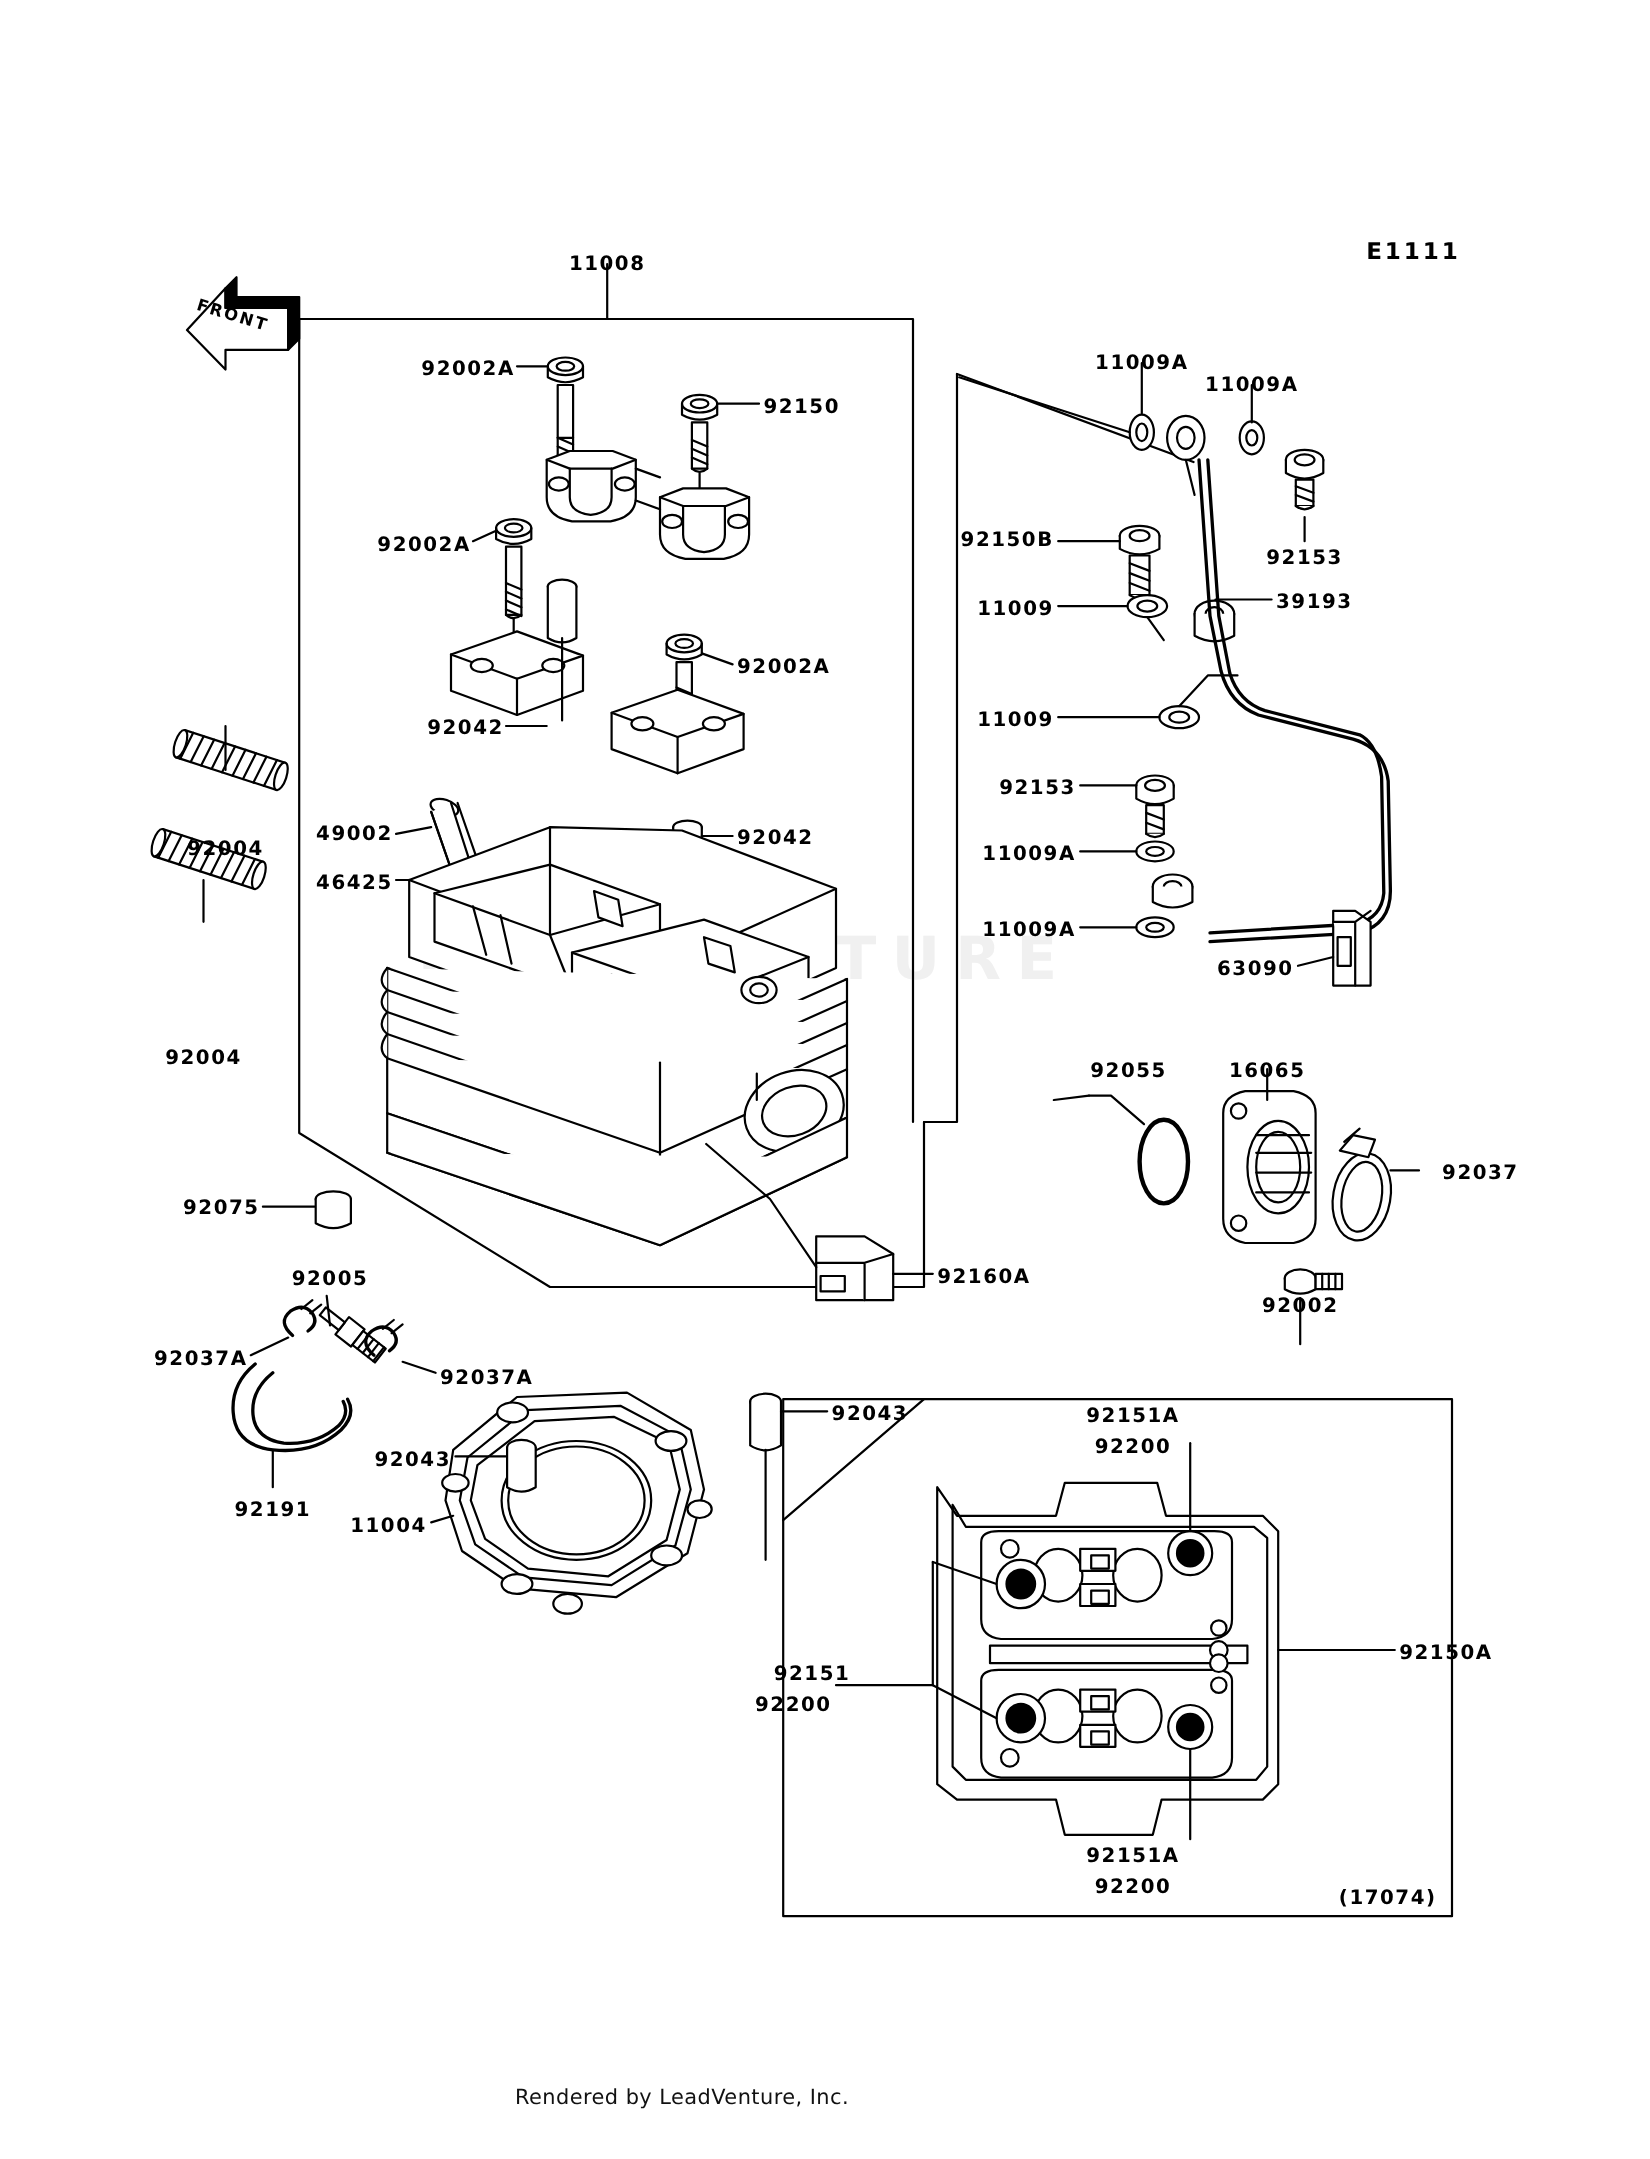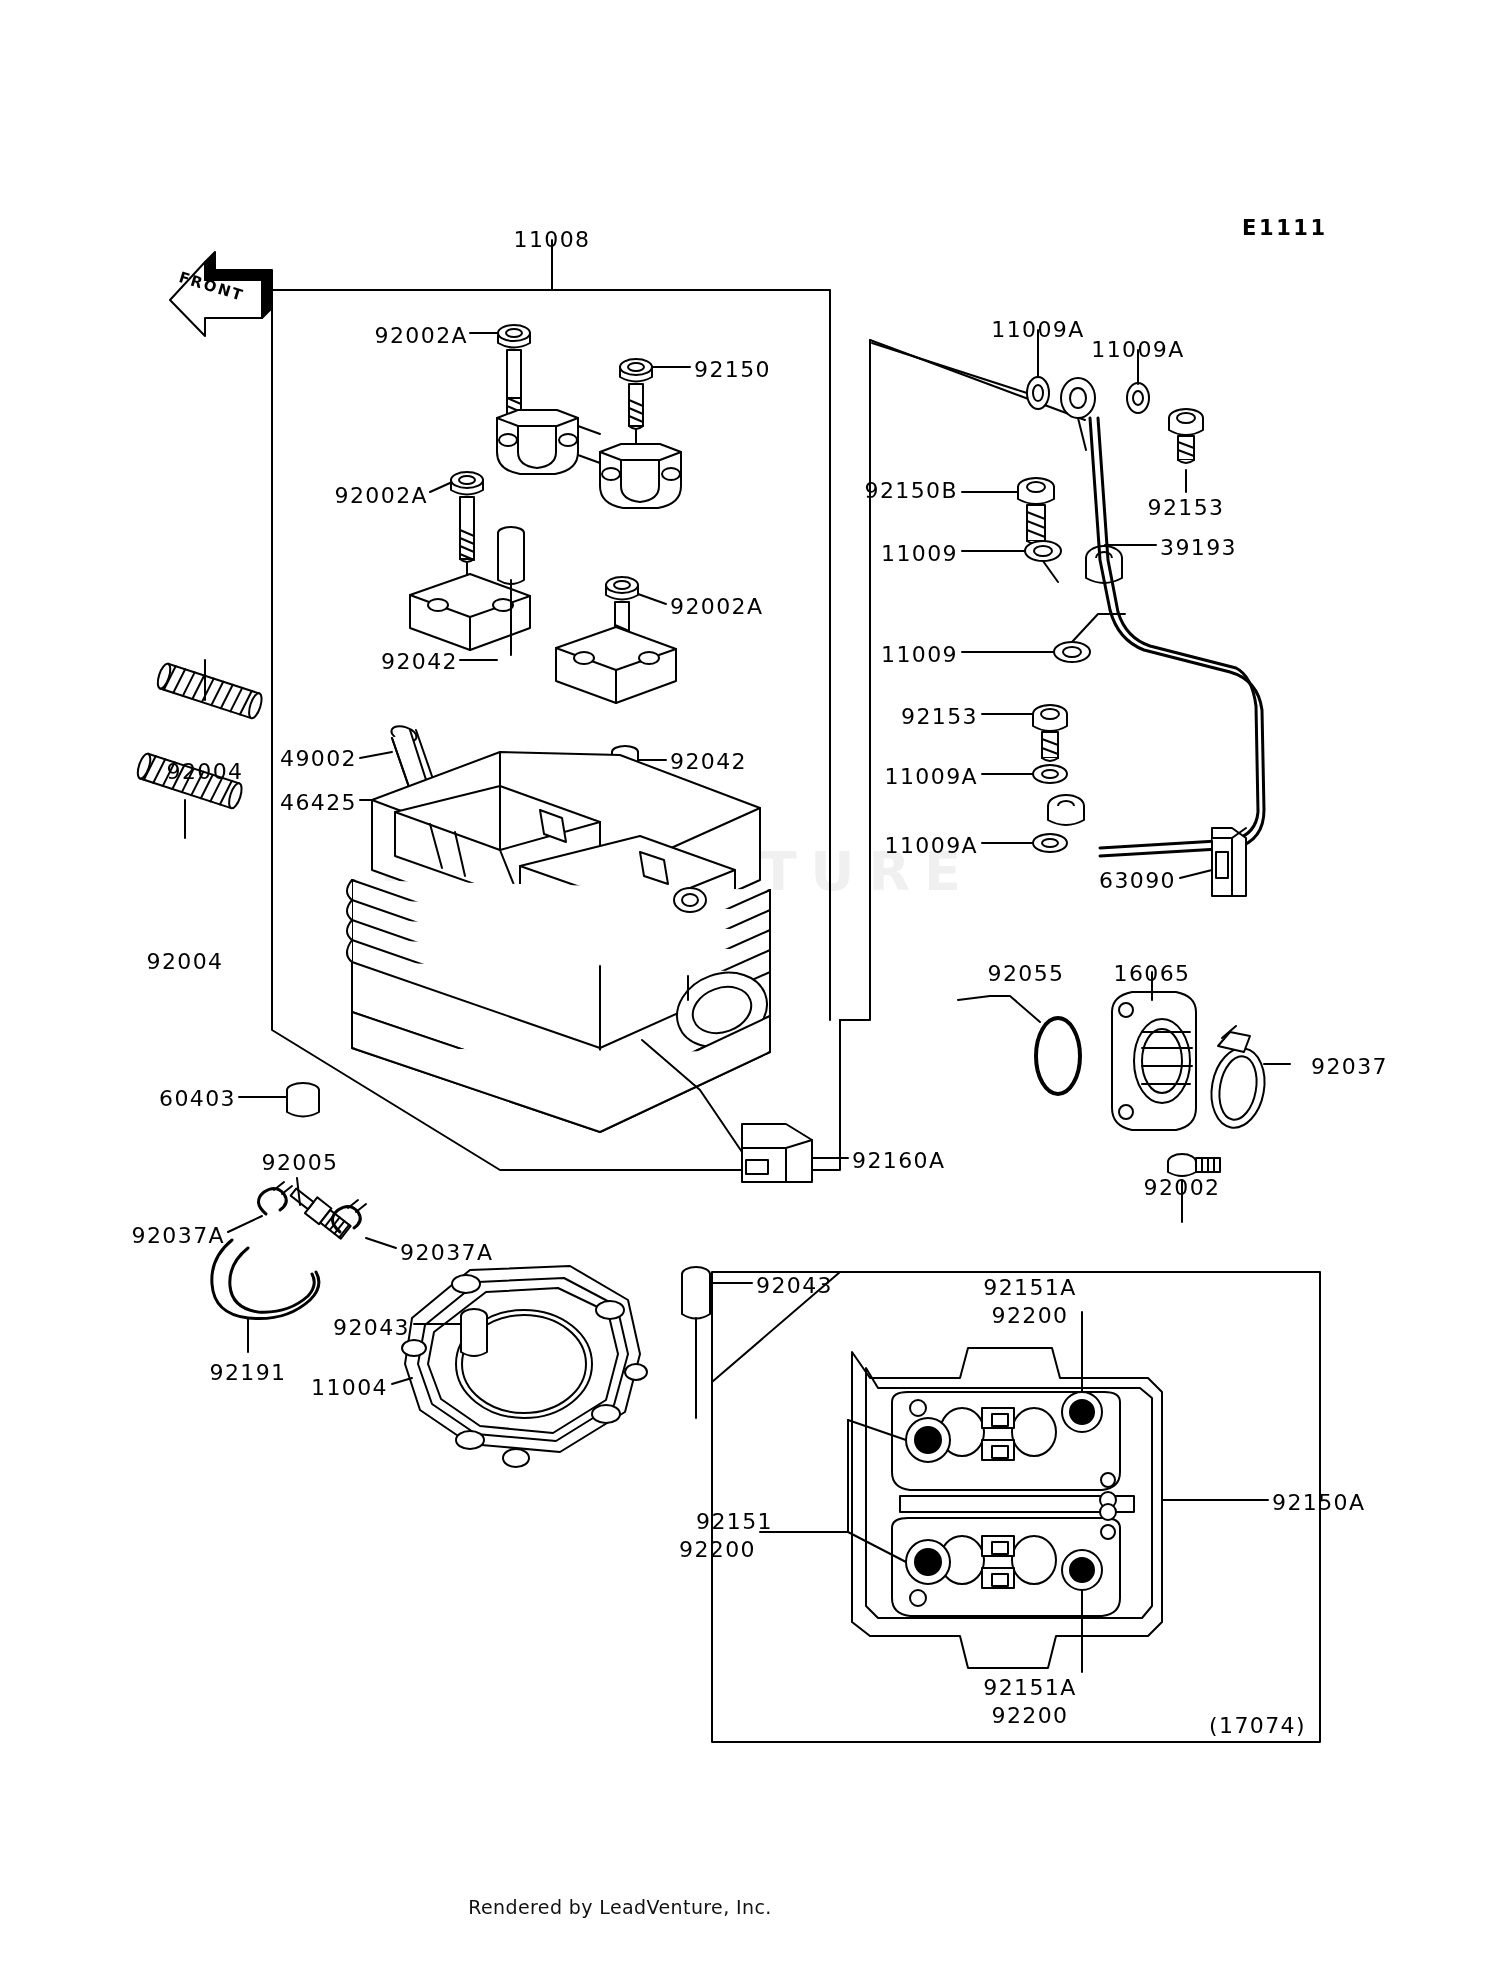--- a/index.html
+++ b/index.html
@@ -24,22 +24,22 @@
   svg.layer {
     position: absolute;
     left: 0; top: 0;
     width: 1500px;
     height: 1963px;
     pointer-events: none;
   }
   .lbl {
     position: absolute;
     font-family: "DejaVu Sans", sans-serif;
-    font-weight: normal;
-    font-size: 22px;
+    font-weight: bold;
+    font-size: 18px;
     letter-spacing: 1.4px;
     white-space: nowrap;
     color: #000;
     line-height: 27px;
   }
   .lbl.r { transform: translateX(-100%); }
   .lbl.c { transform: translateX(-50%); }
   .diagcode {
     position: absolute;
     font-family: "DejaVu Sans", sans-serif;
@@ -579,21 +579,21 @@
   <div class="lbl" style="left:670px; top:748px;">92042</div>
 
   <div class="lbl r" style="left:357px; top:745px;">49002</div>
 
   <div class="lbl r" style="left:357px; top:789px;">46425</div>
 
   <div class="lbl c" style="left:205px; top:758px;">92004</div>
 
   <div class="lbl c" style="left:185px; top:948px;">92004</div>
 
-  <div class="lbl r" style="left:236px; top:1085px;">60403</div>
+  <div class="lbl r" style="left:236px; top:1085px;">92075</div>
 
   <div class="lbl c" style="left:300px; top:1149px;">92005</div>
 
   <div class="lbl r" style="left:225px; top:1222px;">92037A</div>
 
   <div class="lbl" style="left:400px; top:1239px;">92037A</div>
 
   <div class="lbl c" style="left:248px; top:1359px;">92191</div>
 
   <div class="lbl r" style="left:388px; top:1374px;">11004</div>

